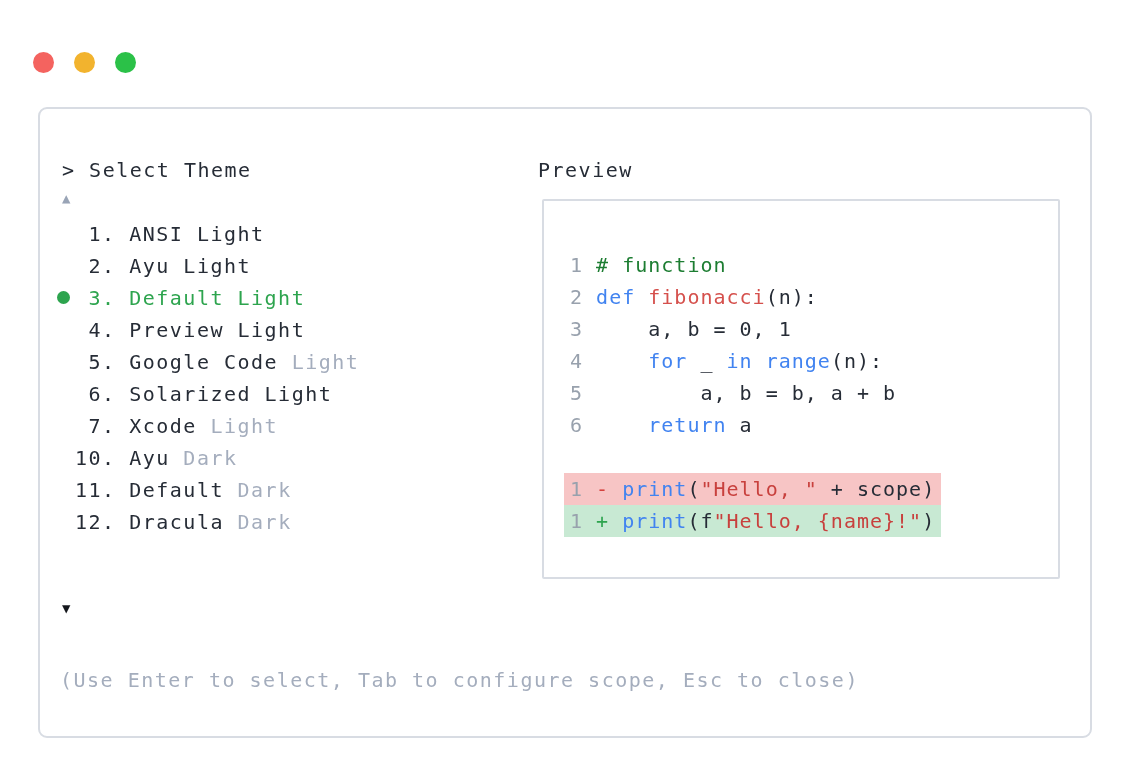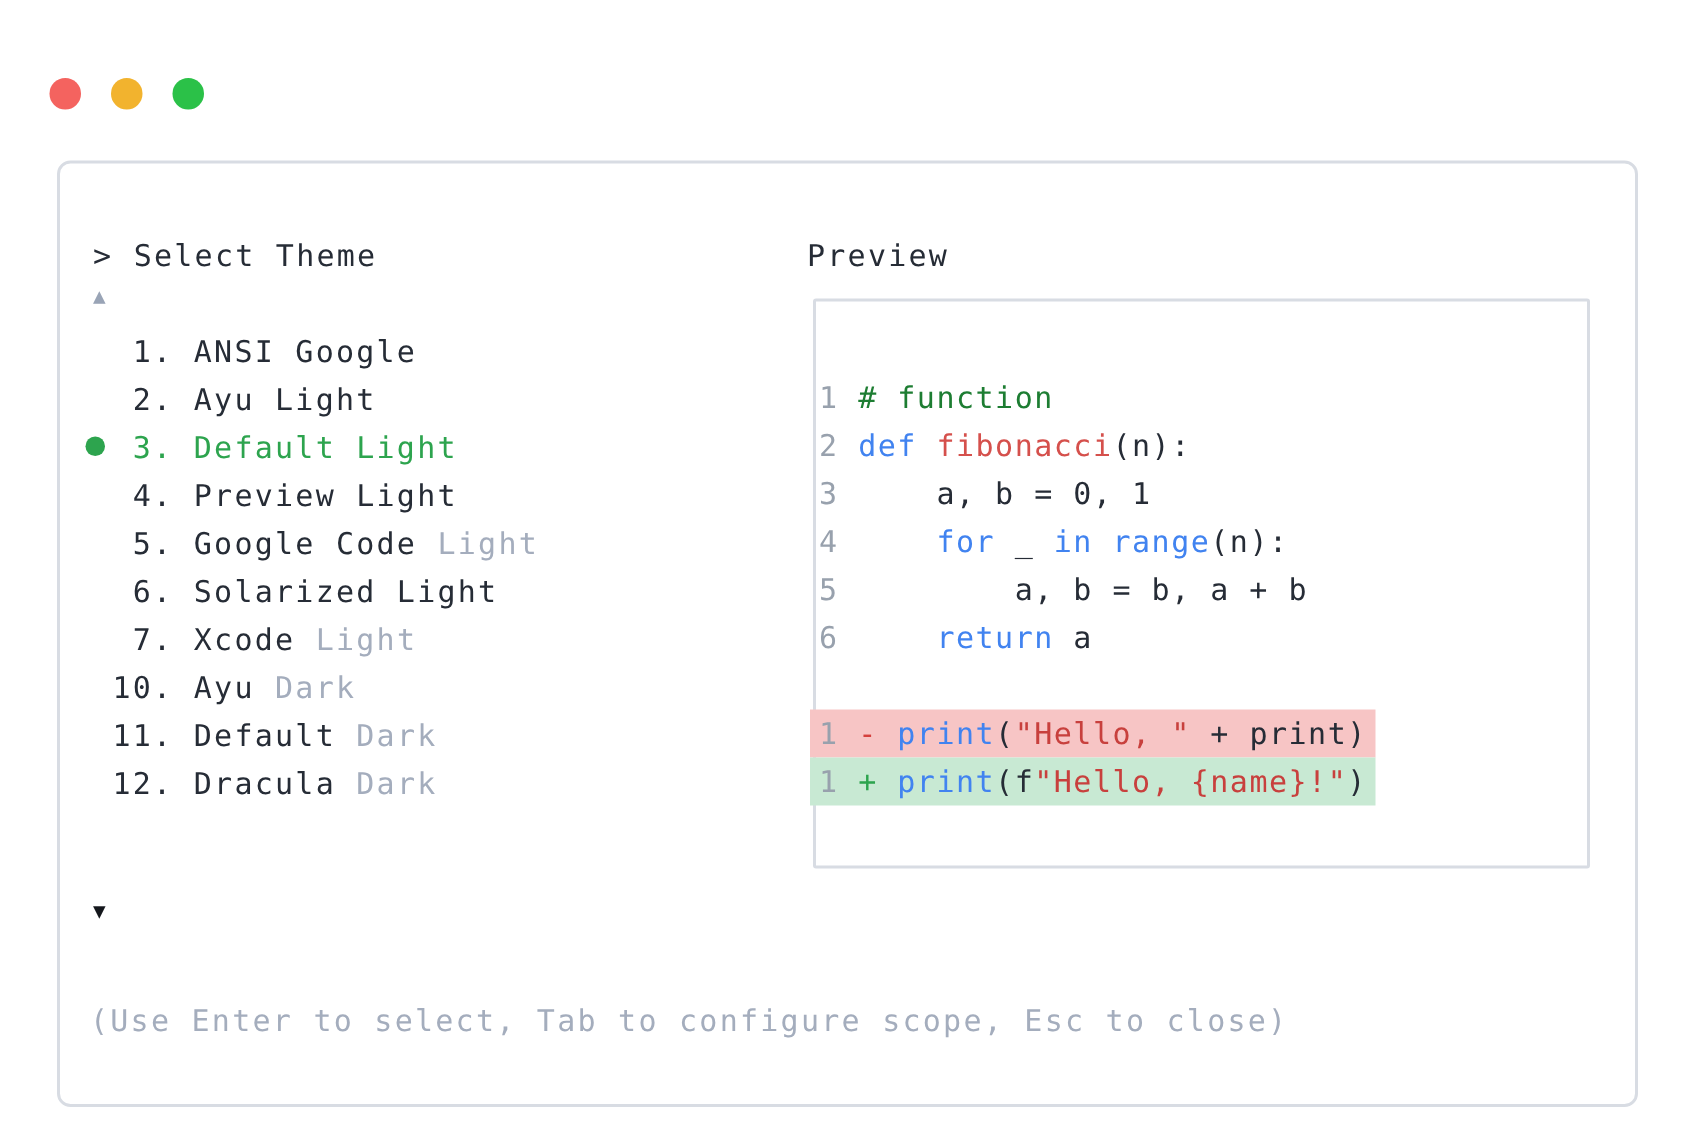--- a/index.html
+++ b/index.html
@@ -23,21 +23,21 @@
   .row .muted{color:#a4adbd;}
   .row.selected .prefix,.row.selected .name{color:#2da44e;}
   .bullet{position:absolute;left:-18px;top:9px;width:13px;height:13px;border-radius:50%;background:#2da44e;}
   .help{position:absolute;left:20px;top:555px;font-size:20px;line-height:32px;
         letter-spacing:1.5px;color:#a4adbd;white-space:pre;}
   
   .preview-label{position:absolute;left:498px;top:45px;font-size:20px;line-height:32px;
                  letter-spacing:1.5px;color:#262c36;}
   .preview-box{position:absolute;left:502px;top:90px;width:514px;height:376px;
                border:2px solid #d8dce3;border-radius:2px;background:#ffffff;}
-  .code{position:absolute;left:2px;top:48px;font-size:20px;letter-spacing:1px;color:#262c36;}
+  .code{position:absolute;left:26px;top:48px;font-size:20px;letter-spacing:1px;color:#262c36;}
   .code-line{height:32px;line-height:32px;white-space:pre;}
   .line-content{display:inline-block;line-height:32px;}
   .line-content.diff-removed{background:#f7c5c5;margin-left:-6px;padding:0 6px;}
   .line-content.diff-added{background:#c8e9d3;margin-left:-6px;padding:0 6px;}
   .lnum{color:#98a1ad;}
   .tok-plain{color:#262c36;}
   .tok-comment{color:#1d7d32;}
   .tok-kw{color:#4183f0;}
   .tok-fn{color:#d5504c;}
   .tok-str{color:#c8403d;}
@@ -55,21 +55,21 @@
     <span class="dot green"></span>
   </div>
 
   <div class="panel">
 
     <div class="prompt"><span>&gt;</span><span> </span><span>Select Theme</span></div>
 
     <div class="scroll-up">▲</div>
 
     <div class="theme-list">
-        <div class="row"><span class="prefix"> 1. </span><span class="name">ANSI Google</span></div>
+        <div class="row"><span class="prefix"> 1. </span><span class="name">ANSI Light</span></div>
         <div class="row"><span class="prefix"> 2. </span><span class="name">Ayu Light</span></div>
         <div class="row selected"><span class="bullet"></span><span class="prefix"> 3. </span><span class="name">Default Light</span></div>
         <div class="row"><span class="prefix"> 4. </span><span class="name">Preview Light</span></div>
         <div class="row"><span class="prefix"> 5. </span><span class="name">Google Code</span><span class="muted"> Light</span></div>
         <div class="row"><span class="prefix"> 6. </span><span class="name">Solarized Light</span></div>
         <div class="row"><span class="prefix"> 7. </span><span class="name">Xcode</span><span class="muted"> Light</span></div>
         <div class="row"><span class="prefix">10. </span><span class="name">Ayu</span><span class="muted"> Dark</span></div>
         <div class="row"><span class="prefix">11. </span><span class="name">Default</span><span class="muted"> Dark</span></div>
         <div class="row"><span class="prefix">12. </span><span class="name">Dracula</span><span class="muted"> Dark</span></div>
       </div>
@@ -82,19 +82,19 @@
 
     <div class="preview-box">
       <div class="code">
           <div class="code-line"><span class="line-content"><span class="lnum">1</span> <span class="tok-comment"># function</span></span></div>
           <div class="code-line"><span class="line-content"><span class="lnum">2</span> <span class="tok-kw">def</span><span class="tok-plain"> </span><span class="tok-fn">fibonacci</span><span class="tok-plain">(n):</span></span></div>
           <div class="code-line"><span class="line-content"><span class="lnum">3</span> <span class="tok-plain">    a, b = 0, 1</span></span></div>
           <div class="code-line"><span class="line-content"><span class="lnum">4</span> <span class="tok-plain">    </span><span class="tok-kw">for</span><span class="tok-plain"> _ </span><span class="tok-kw">in</span><span class="tok-plain"> </span><span class="tok-kw">range</span><span class="tok-plain">(n):</span></span></div>
           <div class="code-line"><span class="line-content"><span class="lnum">5</span> <span class="tok-plain">        a, b = b, a + b</span></span></div>
           <div class="code-line"><span class="line-content"><span class="lnum">6</span> <span class="tok-plain">    </span><span class="tok-kw">return</span><span class="tok-plain"> a</span></span></div>
           <div class="code-line"><span class="line-content"></span></div>
-          <div class="code-line"><span class="line-content diff-removed"><span class="lnum">1</span> <span class="tok-minus">-</span><span class="tok-plain"> </span><span class="tok-kw">print</span><span class="tok-plain">(</span><span class="tok-str">"Hello, "</span><span class="tok-plain"> + print)</span></span></div>
+          <div class="code-line"><span class="line-content diff-removed"><span class="lnum">1</span> <span class="tok-minus">-</span><span class="tok-plain"> </span><span class="tok-kw">print</span><span class="tok-plain">(</span><span class="tok-str">"Hello, "</span><span class="tok-plain"> + scope)</span></span></div>
           <div class="code-line"><span class="line-content diff-added"><span class="lnum">1</span> <span class="tok-plus">+</span><span class="tok-plain"> </span><span class="tok-kw">print</span><span class="tok-plain">(f</span><span class="tok-str">"Hello, {name}!"</span><span class="tok-plain">)</span></span></div>
         </div>
     </div>
 
   </div>
 </div>
 
 </body></html>

